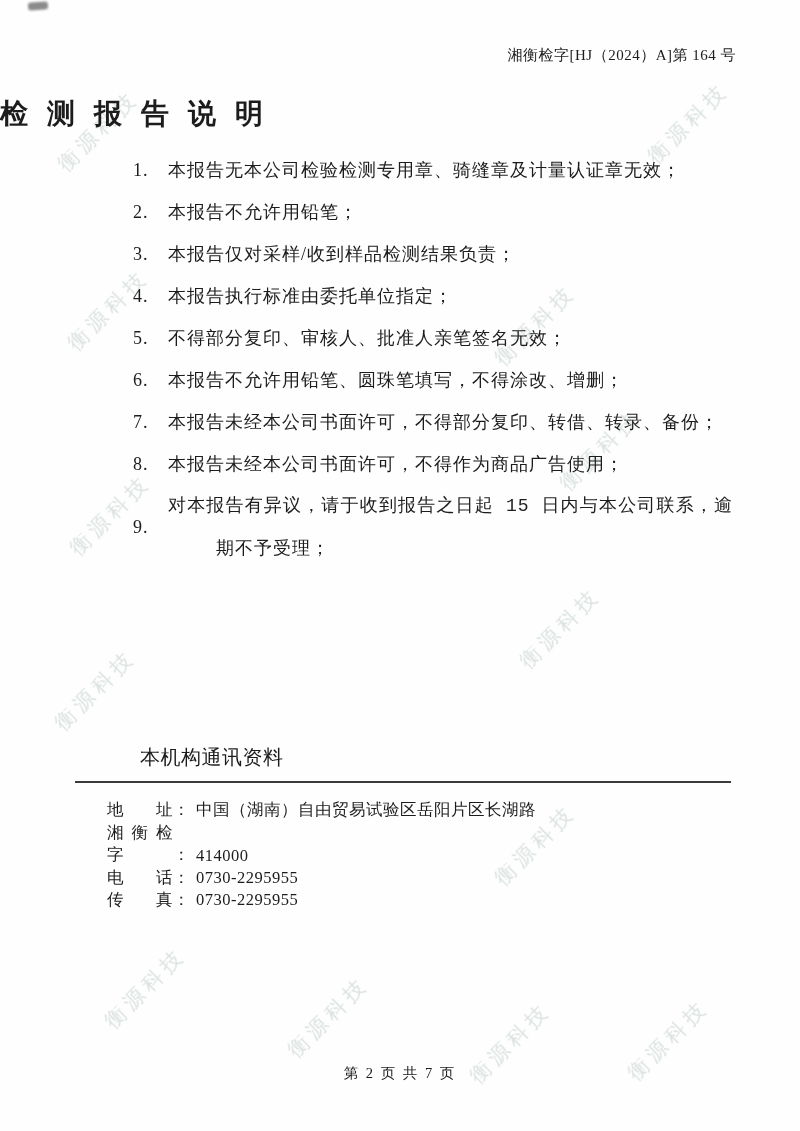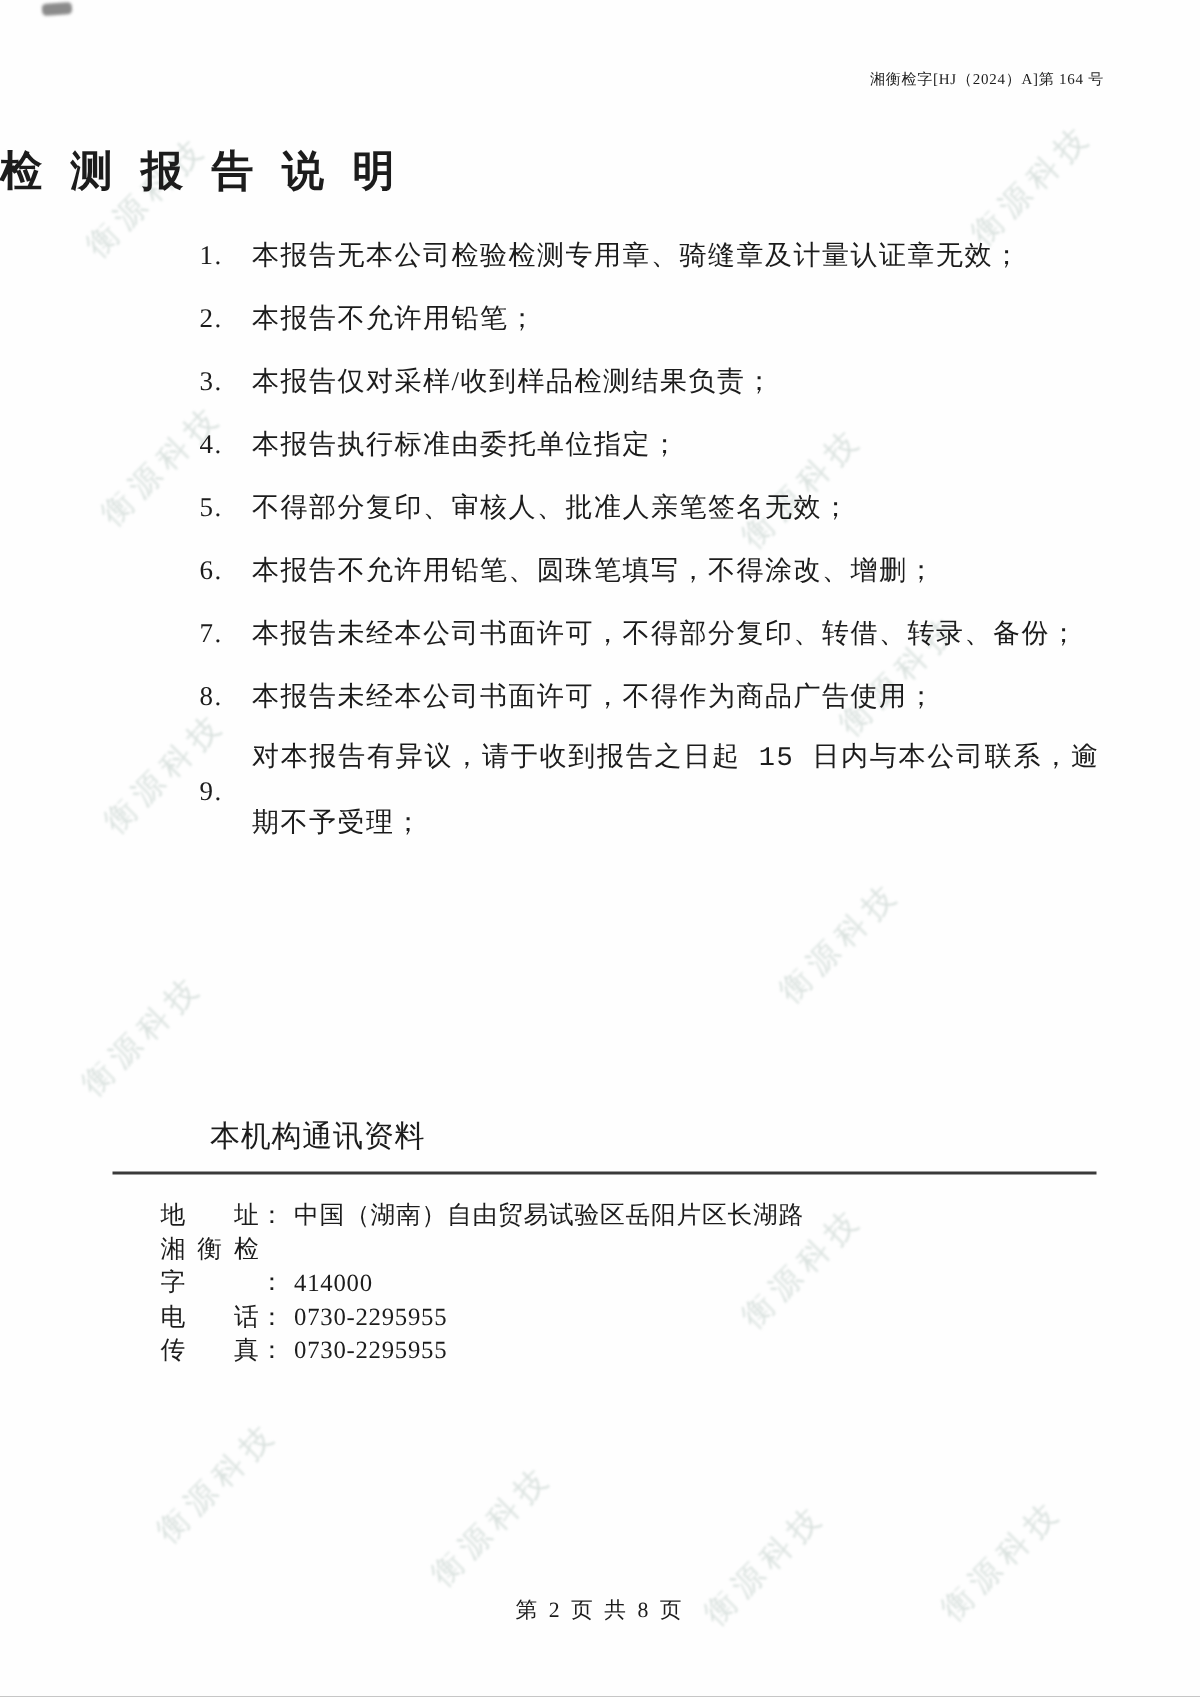--- a/index.html
+++ b/index.html
@@ -25,36 +25,36 @@
     pointer-events:none;
     user-select:none;
   }
   .scan-artifact{
     position:absolute;left:28px;top:2px;width:20px;height:8px;
     background:#6f6f6f;border-radius:3px;filter:blur(1.2px);
     transform:rotate(-4deg);opacity:.8;
   }
   .doc-number{
     position:absolute;top:46px;right:64px;
-    font-size:10px;letter-spacing:.5px;
+    font-size:15px;letter-spacing:.5px;
   }
   .title{
     position:absolute;top:76px;left:0;width:100%;
     text-align:left;font-size:28px;font-weight:bold;
     letter-spacing:6px;white-space:pre;
   }
   .list{
     position:absolute;top:149px;left:133px;right:67px;
     font-size:18px;line-height:42px;letter-spacing:1px;
   }
   .item{display:flex;align-items:center;}
   .item-num{flex:0 0 35px;}
   .item-text{flex:1;}
   .justify-line{display:block;text-align:justify;text-align-last:justify;font-family:Liberation Mono, monospace;}
-  .plain-line{display:block;}
+  .plain-line{display:block;margin-left:48px;}
   .contact{
     position:absolute;left:75px;right:69px;top:744px;
     font-size:16px;letter-spacing:.5px;
   }
   .contact-heading{margin:0 0 10px 65px;font-size:20px;}
   .contact-rule{border:none;border-top:2px solid #3a3a3a;margin:0;}
   .contact-rows{margin:16px 0 0 32px;line-height:22.5px;font-size:16.5px;}
   .c-label{display:inline-block;width:66px;text-align:justify;text-align-last:justify;vertical-align:bottom;}
   .c-colon{display:inline-block;margin-right:6px;}
   .footer{
@@ -152,15 +152,15 @@
       </div>
       <div class="c-row">
         <span class="c-label">电话</span><span class="c-colon">：</span><span class="c-value">0730-2295955</span>
       </div>
       <div class="c-row">
         <span class="c-label">传真</span><span class="c-colon">：</span><span class="c-value">0730-2295955</span>
       </div>
     </div>
   </div>
 
-  <div class="footer">第 2 页 共 8 页</div>
+  <div class="footer">第 2 页 共 7 页</div>
 
 </div>
 
 </body></html>

